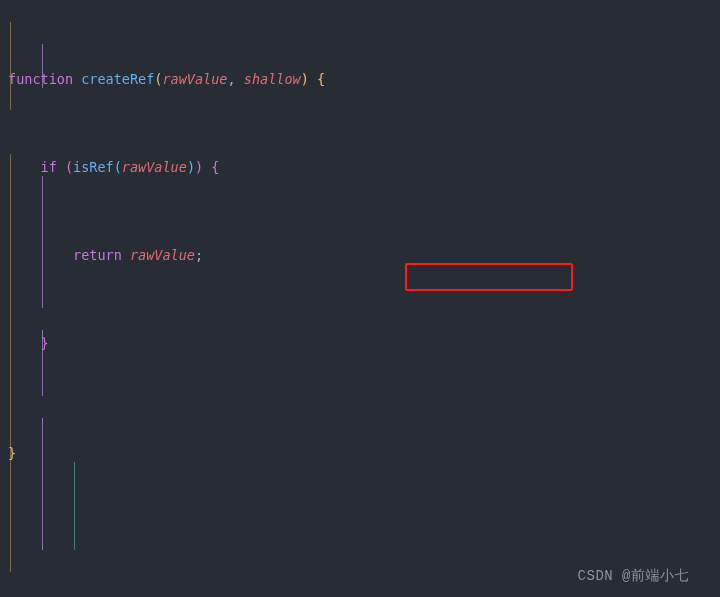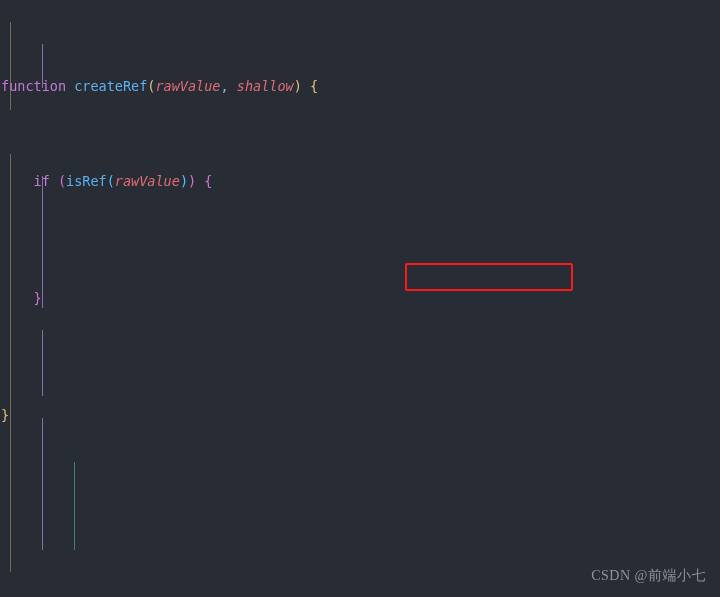--- a/index.html
+++ b/index.html
@@ -23,22 +23,21 @@
     left: 0;
     top: 0;
     padding: 2px 0 0 0;
     white-space: pre;
   }
   .code-line {
     height: 22px;
     line-height: 22px;
     white-space: pre;
     position: relative;
-    padding-left: 1px;
-    margin-top: 7px;
+    padding-left: 8px;
   }
   
   .t-kw       { color: #c678dd; }            
   .t-fn       { color: #61afef; }            
   .t-param    { color: #e06c75; font-style: italic; }            
   .t-punc     { color: #abb2bf; }            
   .t-classname{ color: #e5c07b; }
   .t-semi     { color: #abb2bf; }
   
   .b-yellow   { color: #e5c07b; }
@@ -59,24 +58,24 @@
     position: absolute;
     border: 2px solid #ff1a1a;
     border-radius: 2px;
     pointer-events: none;
     box-sizing: border-box;
   }
 
   
   #watermark {
     position: absolute;
-    right: 14px;
+    right: 31px;
     bottom: 10px;
     color: #8e939c;
-    font-family: Liberation Serif, serif;
+    font-family: Liberation Mono, monospace;
     font-size: 14px;
     letter-spacing: 0.5px;
     user-select: none;
   }
 </style>
 </head>
 <body>
 
 <div id="editor">
 
@@ -87,20 +86,21 @@
   <div class="indent-guide" style="left:42px; top:330px; height:66px;  background:#8a6fa8;"></div>
   <div class="indent-guide" style="left:42px; top:418px; height:132px; background:#8a6fa8;"></div>
   <div class="indent-guide" style="left:74px; top:462px; height:88px;  background:#3f7f82;"></div>
 
   <div id="code-surface">
 
     <div class="code-line"><span class="t-kw">function</span> <span class="t-fn">createRef</span><span class="b-paren-y">(</span><span class="t-param">rawValue</span><span class="t-punc">,</span> <span class="t-param">shallow</span><span class="b-paren-y">)</span> <span class="b-yellow">{</span></div>
 
     <div class="code-line">    <span class="t-kw">if</span> <span class="b-paren-p">(</span><span class="t-fn">isRef</span><span class="b-paren-b">(</span><span class="t-param">rawValue</span><span class="b-paren-b">)</span><span class="b-paren-p">)</span> <span class="b-pink">{</span></div>
 
+    <div class="code-line">        <span class="t-kw">return</span> <span class="t-param">rawValue</span><span class="t-semi">;</span></div>
 
     <div class="code-line">    <span class="b-pink">}</span></div>
 
 
     <div class="code-line"><span class="b-yellow">}</span></div>
 
     <div class="code-line">  </div>
 
     
 

